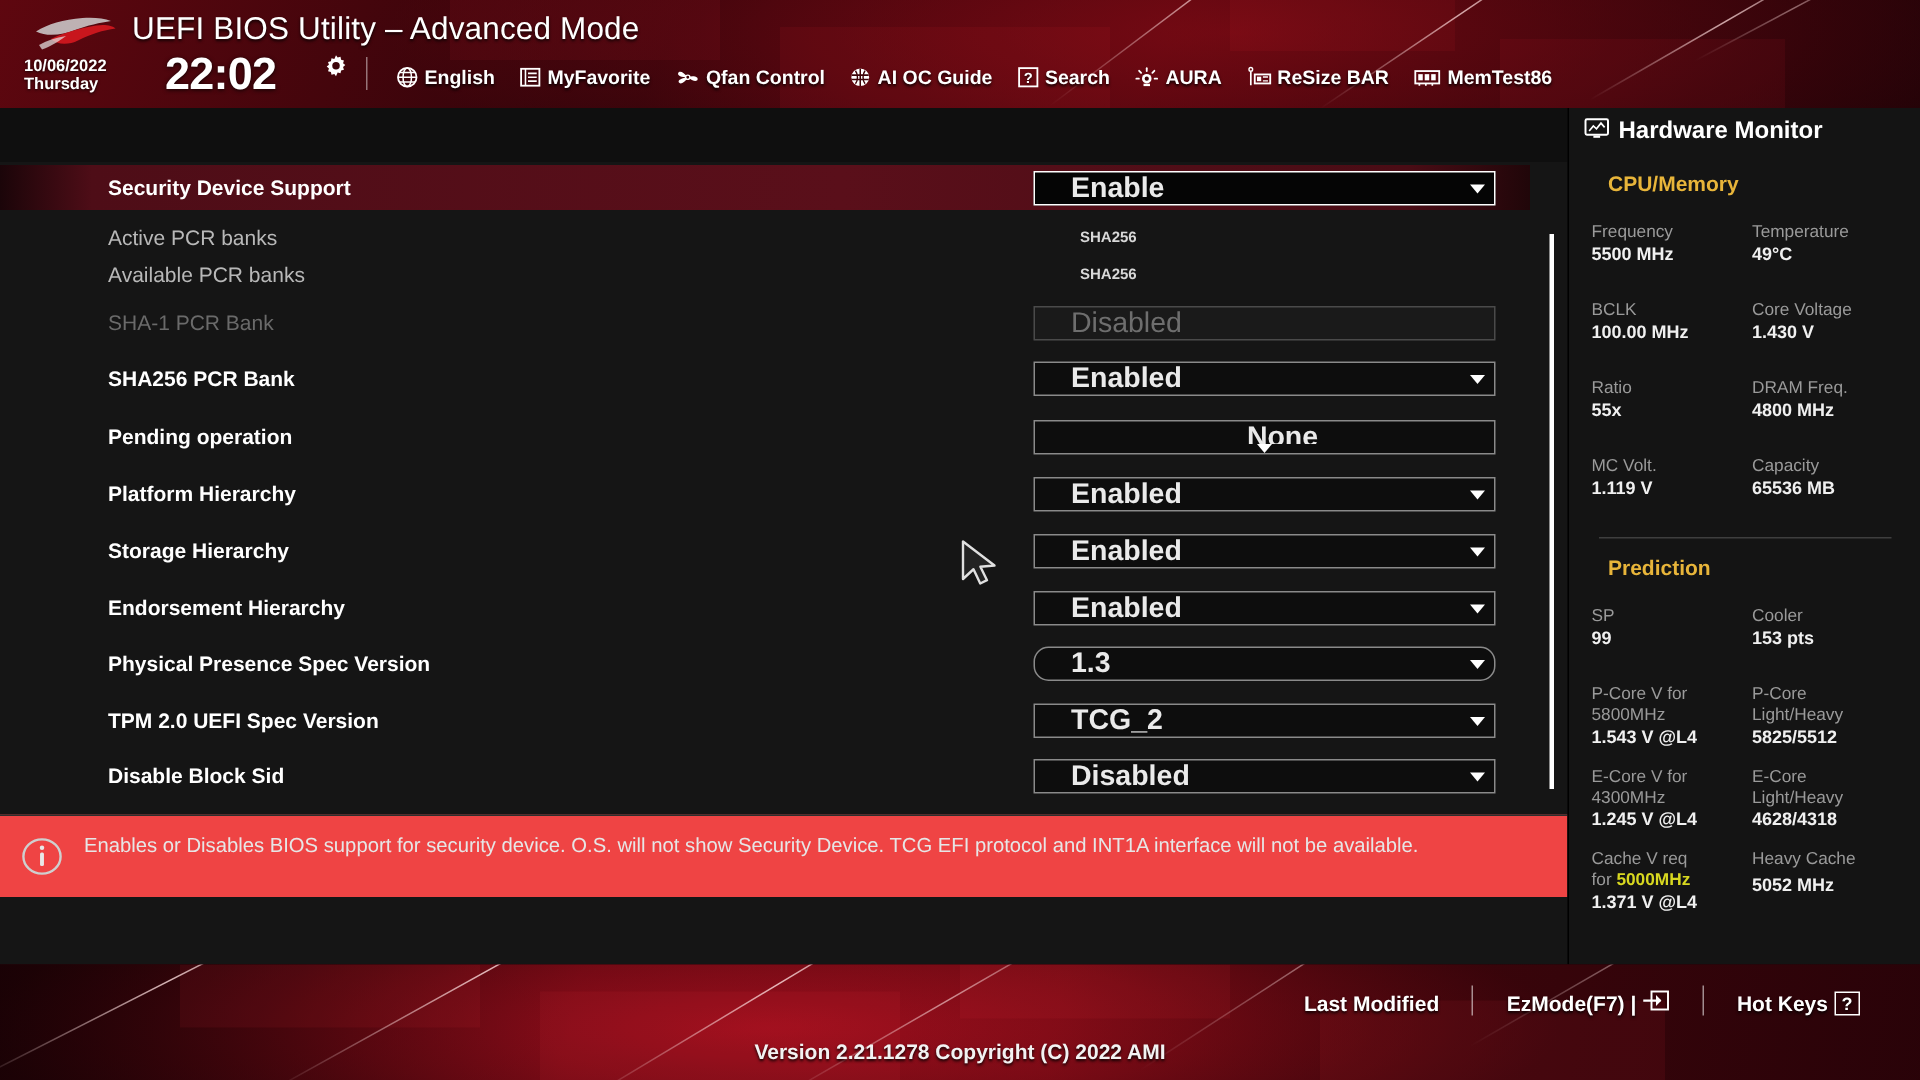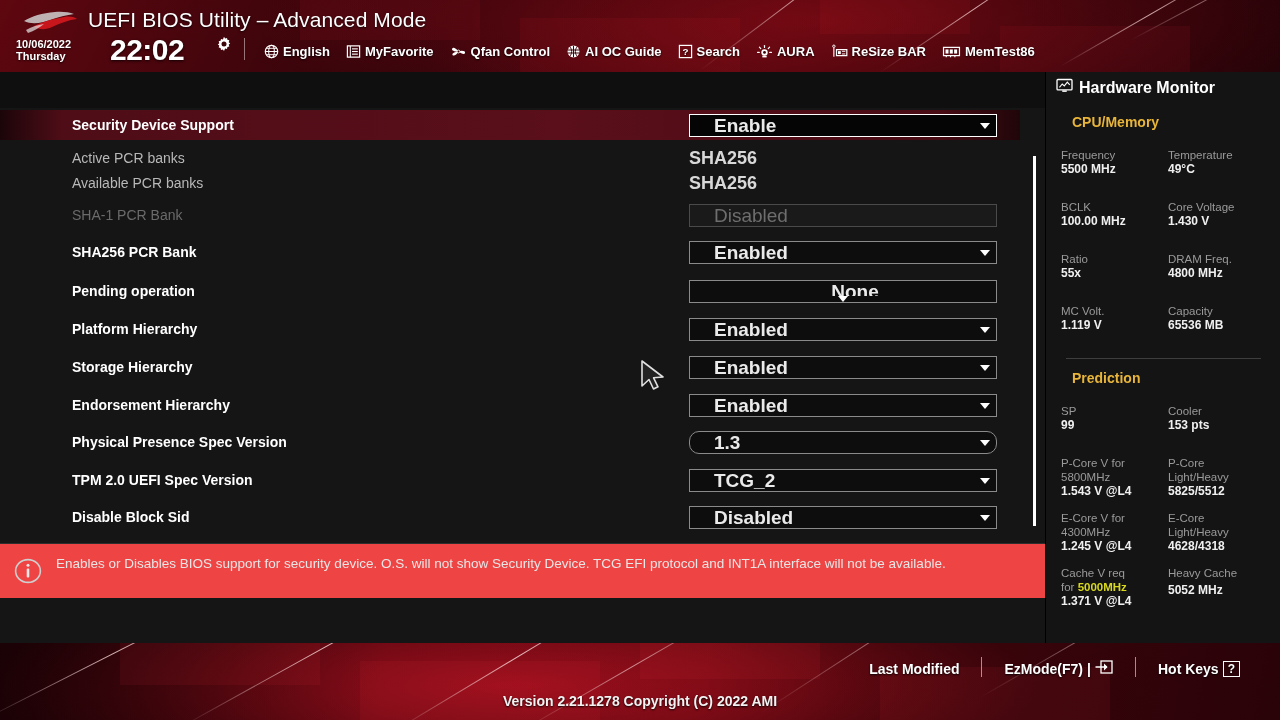--- a/index.html
+++ b/index.html
@@ -127,22 +127,22 @@
   .row-label {
     position: absolute; left: 72px;
     font-size: 14px; color: #ffffff; font-weight: bold;
     white-space: nowrap;
   }
   .row.selected .row-label { color: #ffffff; }
   .row.info .row-label { font-weight: normal; color: #b8b8b8; }
   .row.disabled .row-label { color: #6a6a6a; font-weight: normal; }
 
   .row-plaintext {
-    position: absolute; left: 689px;
-    font-size: 18px; color: #d8d8d8; font-weight: bold;
+    position: absolute; left: 720px;
+    font-size: 10px; color: #d8d8d8; font-weight: bold;
   }
 
   
   .dropdown {
     position: absolute; left: 689px;
     width: 308px; height: 23px;
     background: #0d0d0d;
     border: 1px solid #8a8a8a;
     display: flex; align-items: center;
     cursor: pointer;

